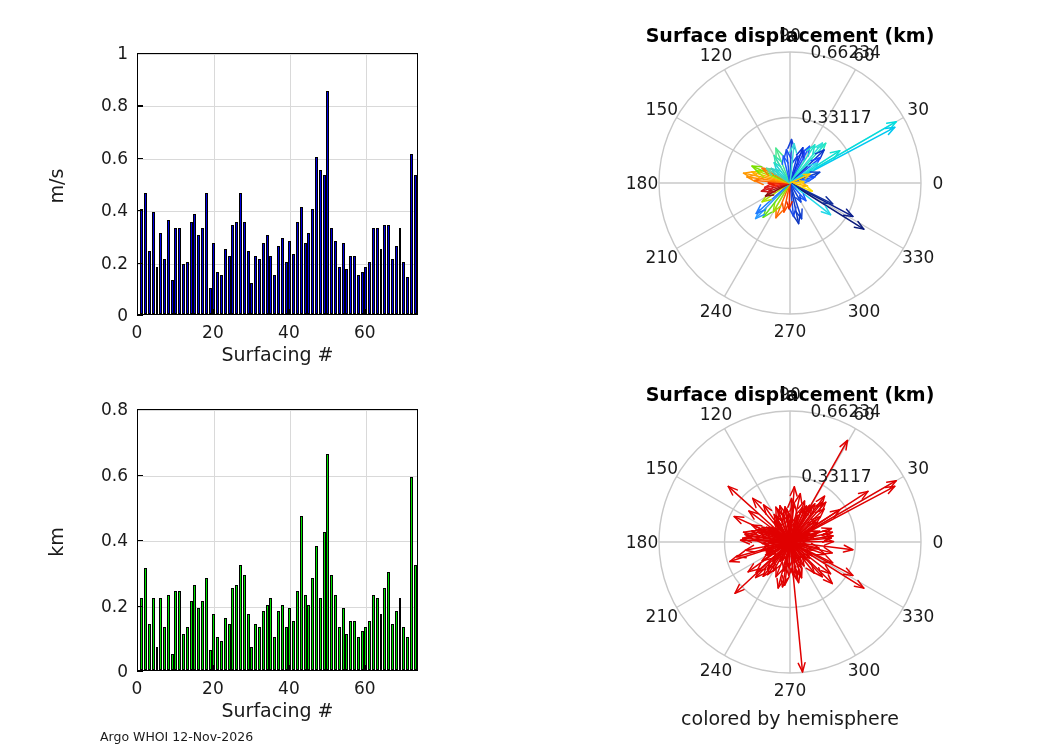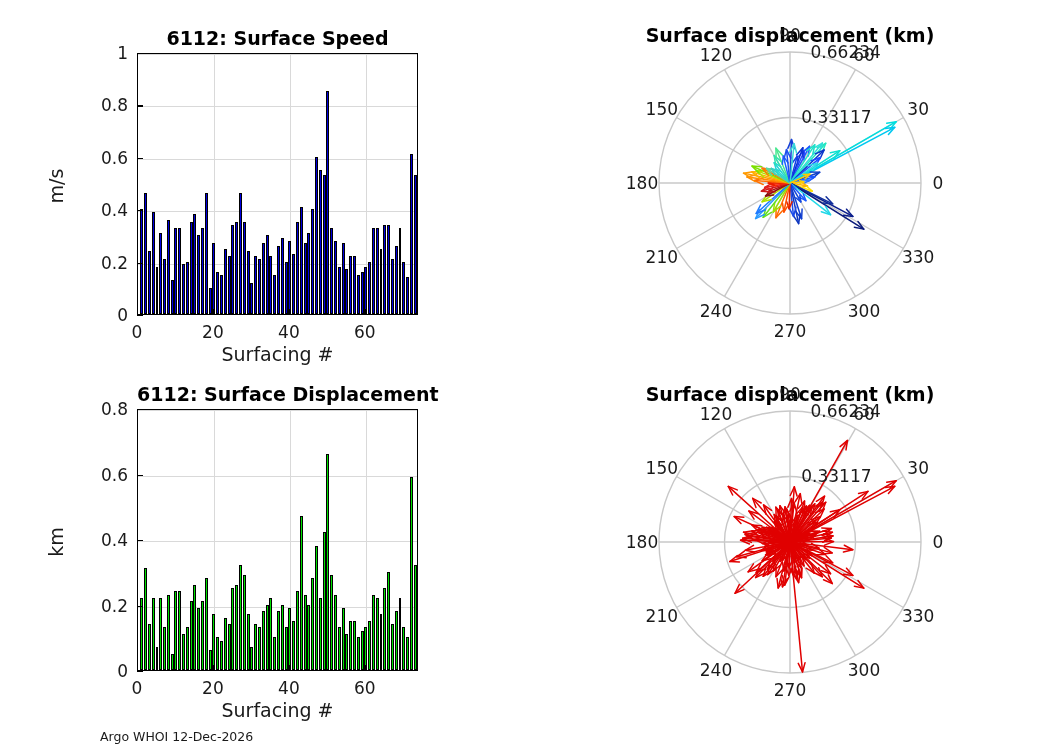--- a/index.html
+++ b/index.html
@@ -60,21 +60,20 @@
     position:absolute;font-size:17px;color:#1a1a1a;white-space:nowrap;
   }
   .footer{
     position:absolute;font-size:12.5px;color:#1a1a1a;white-space:nowrap;
   }
 </style>
 </head>
 <body>
 
 <div class="panel bar-panel" style="left:0;top:0;width:520px;height:375px;">
-  <div class="bar-title" style="left:137px;top:27px;width:281px;">6112: Surface Speed</div>
   <div class="plotbox" id="speed-plot" style="left:137px;top:53px;width:281px;height:262px;">
       <div class="gridline h" style="top: 209.6px;"></div>
       <div class="gridline h" style="top: 157.2px;"></div>
       <div class="gridline h" style="top: 104.8px;"></div>
       <div class="gridline h" style="top: 52.4px;"></div>
       <div class="gridline h" style="top: 0px;"></div>
       <div class="gridline v" style="left: 75.9459px;"></div>
       <div class="gridline v" style="left: 151.892px;"></div>
       <div class="gridline v" style="left: 227.838px;"></div>
       <div class="bars">
@@ -171,21 +170,20 @@
     <div class="xtickmark" style="left: 137px; top: 309px;"></div>
     <div class="xtick" style="left: 212.946px; top: 322px;">20</div>
     <div class="xtickmark" style="left: 212.946px; top: 309px;"></div>
     <div class="xtick" style="left: 288.892px; top: 322px;">40</div>
     <div class="xtickmark" style="left: 288.892px; top: 309px;"></div>
     <div class="xtick" style="left: 364.838px; top: 322px;">60</div>
     <div class="xtickmark" style="left: 364.838px; top: 309px;"></div>
   </div>
 
 <div class="panel bar-panel" style="left:0;top:375px;width:520px;height:375px;">
-  <div class="bar-title" style="left:137px;top:8px;width:281px;">6112: Surface Displacement</div>
   <div class="plotbox" id="disp-plot" style="left:137px;top:34px;width:281px;height:262px;">
       <div class="gridline h" style="top: 196.5px;"></div>
       <div class="gridline h" style="top: 131px;"></div>
       <div class="gridline h" style="top: 65.5px;"></div>
       <div class="gridline h" style="top: 0px;"></div>
       <div class="gridline v" style="left: 75.9459px;"></div>
       <div class="gridline v" style="left: 151.892px;"></div>
       <div class="gridline v" style="left: 227.838px;"></div>
       <div class="bars">
         <div class="bar green" style="left: 2.31635px; width: 2.96189px; height: 72.05px;"></div>
@@ -1106,29 +1104,30 @@
         <g stroke="#e00000" fill="none" stroke-width="1.5" stroke-linecap="round" stroke-linejoin="round">
           <line x1="165" y1="135" x2="222.46205417217286" y2="33.43616308965963"></line>
           <polyline points="221.0068586113561,42.95345292867258 222.46205417217286,33.43616308965963 215.05362565112722,39.58527577756487"></polyline>
         </g>
         <g stroke="#e00000" fill="none" stroke-width="1.5" stroke-linecap="round" stroke-linejoin="round">
           <line x1="165" y1="135" x2="104.80691312151941" y2="154.55791950387686"></line>
           <polyline points="112.30958364741348,148.5241532687729 104.80691312151941,154.55791950387686 114.42325988893812,155.02937984023177"></polyline>
         </g>
       </svg>
     </div>
+  <div class="polar-caption" style="left:40px;top:332px;width:440px;">colored by hemisphere</div>
 <div class="polar-lbl" style="left: 408px; top: 167px; transform: translate(-50%, -50%);">0</div>
     <div class="polar-lbl" style="left: 388.172px; top: 93px; transform: translate(-50%, -50%);">30</div>
     <div class="polar-lbl" style="left: 334px; top: 38.8282px; transform: translate(-50%, -50%);">60</div>
     <div class="polar-lbl" style="left: 260px; top: 19px; transform: translate(-50%, -50%);">90</div>
     <div class="polar-lbl" style="left: 186px; top: 38.8282px; transform: translate(-50%, -50%);">120</div>
     <div class="polar-lbl" style="left: 131.828px; top: 93px; transform: translate(-50%, -50%);">150</div>
     <div class="polar-lbl" style="left: 112px; top: 167px; transform: translate(-50%, -50%);">180</div>
     <div class="polar-lbl" style="left: 131.828px; top: 241px; transform: translate(-50%, -50%);">210</div>
     <div class="polar-lbl" style="left: 186px; top: 295.172px; transform: translate(-50%, -50%);">240</div>
     <div class="polar-lbl" style="left: 260px; top: 315px; transform: translate(-50%, -50%);">270</div>
     <div class="polar-lbl" style="left: 334px; top: 295.172px; transform: translate(-50%, -50%);">300</div>
     <div class="polar-lbl" style="left: 388.172px; top: 241px; transform: translate(-50%, -50%);">330</div>
     <div class="polar-lbl" style="left: 306.402px; top: 101.45px; transform: translate(-50%, -50%);">0.33117</div>
     <div class="polar-lbl" style="left: 315.692px; top: 35.8913px; transform: translate(-50%, -50%);">0.66234</div>
   </div>
 
-<div class="footer" style="left:100px;top:729px;">Argo WHOI 12-Dec-2026</div>
+<div class="footer" style="left:100px;top:729px;">Argo WHOI 12-Nov-2026</div>
 
 </body></html>

